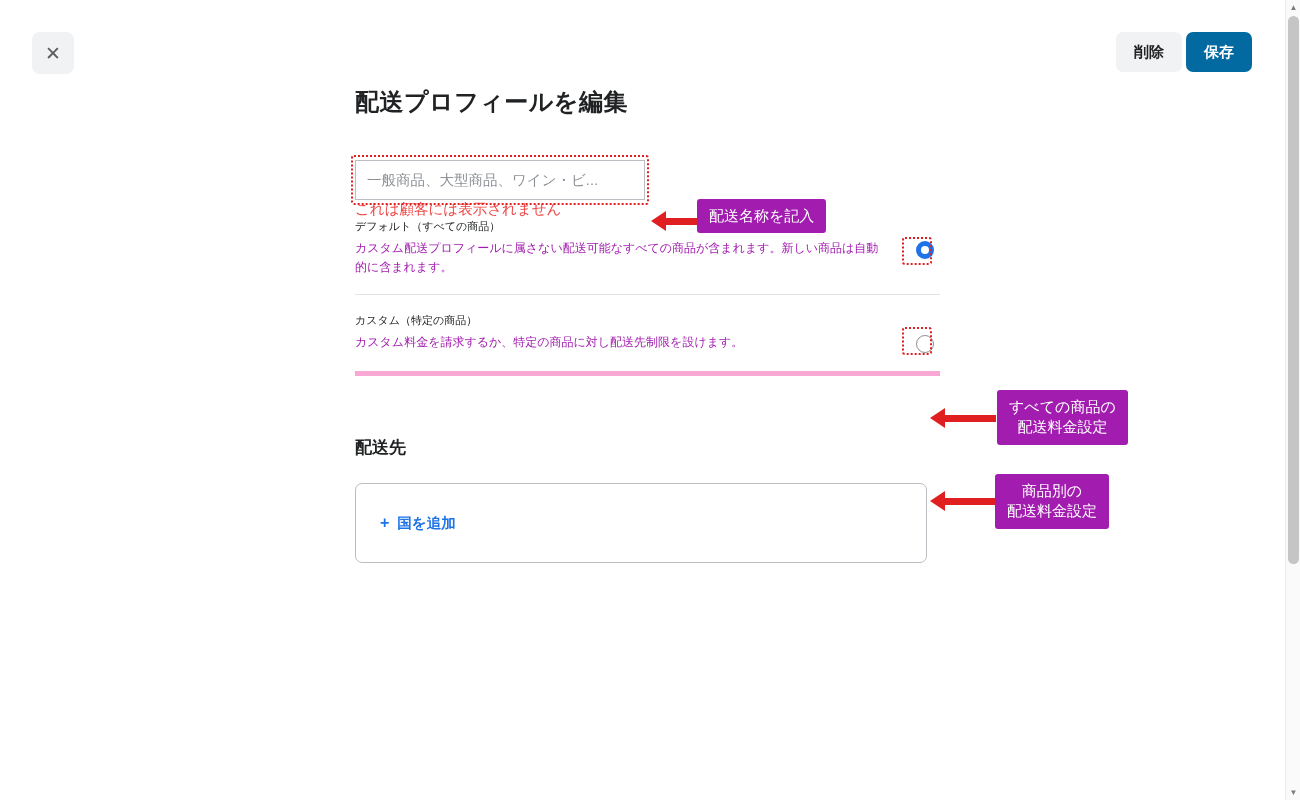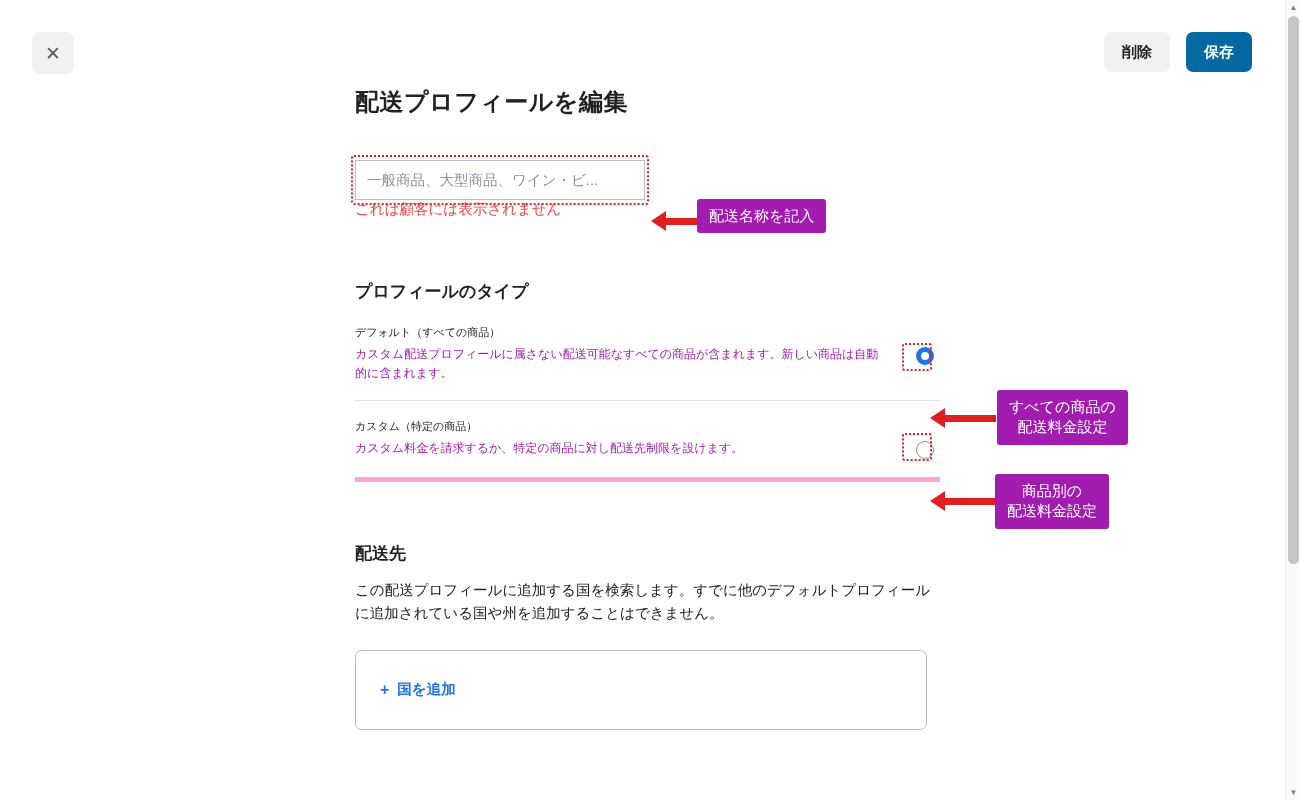--- a/index.html
+++ b/index.html
@@ -29,21 +29,21 @@
     display: flex; align-items: center; justify-content: center;
     font-size: 19px;
     color: #5c5f62;
     cursor: pointer;
     line-height: 1;
   }
   .top-actions {
     position: absolute;
     right: 48px; top: 32px;
     display: flex;
-    gap: 16px;
+    gap: 4px;
     align-items: center;
   }
   .btn {
     height: 40px;
     border-radius: 7px;
     font-size: 15px;
     font-weight: bold;
     padding: 0 18px;
     border: none;
     cursor: pointer;
@@ -279,42 +279,40 @@
     <h1 class="page-title">配送プロフィールを編集</h1>
 
 
     <div class="name-input-wrap">
       <input class="name-input" type="text" placeholder="一般商品、大型商品、ワイン・ビ..." style="">
       <div class="dotted-hl hl-name"></div>
     </div>
 
     <div class="help-text">これは顧客には表示されません</div>
 
-    <h2 class="section-title">プロフィールのタイプ</h2>
 
     <div class="option-row">
       <div class="option-text">
         <div class="option-title">デフォルト（すべての商品）</div>
         <div class="option-desc">カスタム配送プロフィールに属さない配送可能なすべての商品が含まれます。新しい商品は自動的に含まれます。</div>
       </div>
       <div class="radio checked"></div>
       <div class="dotted-hl hl-radio1"></div>
     </div>
 
     <div class="option-row last">
       <div class="option-text">
         <div class="option-title">カスタム（特定の商品）</div>
         <div class="option-desc">カスタム料金を請求するか、特定の商品に対し配送先制限を設けます。</div>
       </div>
       <div class="radio"></div>
       <div class="dotted-hl hl-radio2"></div>
     </div>
 
     <h2 class="ship-title">配送先</h2>
-    <div class="ship-desc">この配送プロフィールに追加する国を検索します。すでに他のデフォルトプロフィールに追加されている国や州を追加することはできません。</div>
 
     <div class="add-box">
       <div class="add-link">
         <span class="plus">+</span>
         <span>国を追加</span>
       </div>
     </div>
 
   </div>
 

